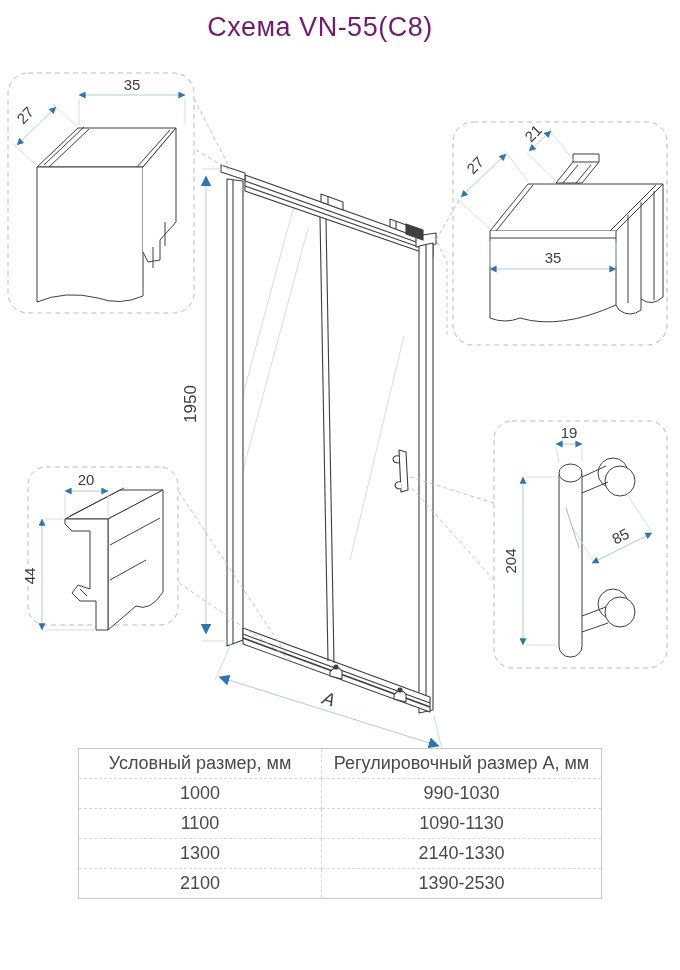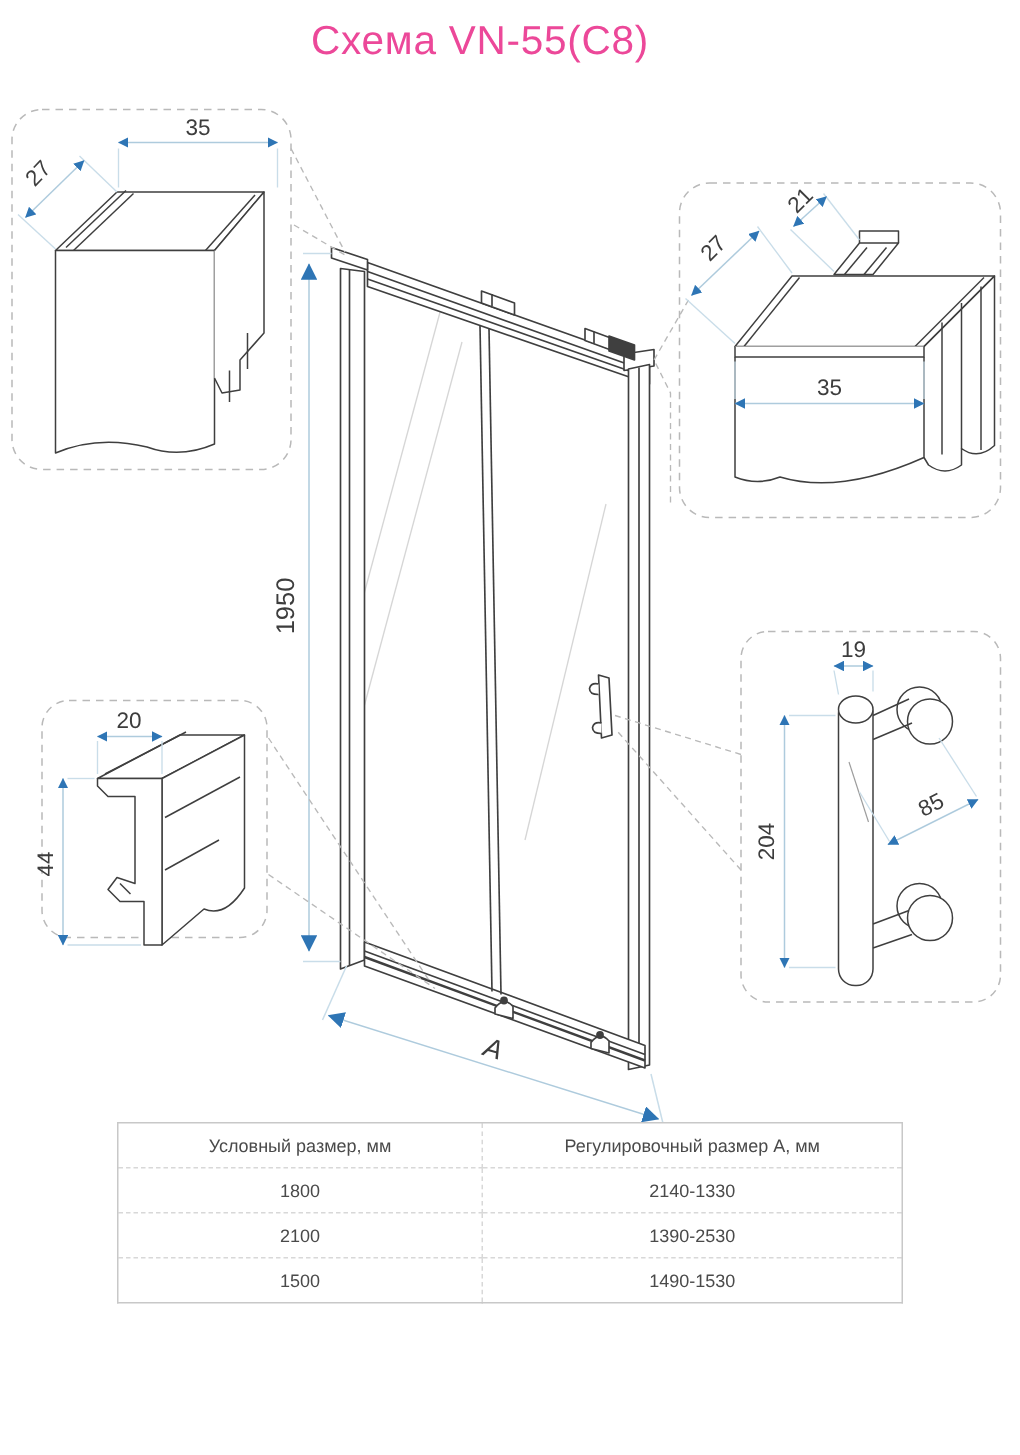--- a/index.html
+++ b/index.html
@@ -2,28 +2,28 @@
 <html><head>
 <meta charset="utf-8">
 <style>
   html,body{margin:0;padding:0;}
   body{
     width:680px;height:970px;position:relative;background:#ffffff;
     font-family:"Liberation Sans", sans-serif;overflow:hidden;
   }
   .title{
     position:absolute;top:12px;left:0;width:640px;text-align:center;
-    font-size:27px;color:#ec4899;letter-spacing:0.5px;
+    font-size:27px;color:#701a75;letter-spacing:0.5px;
   }
   svg.diagram{position:absolute;left:0;top:0;}
   svg text{font-family:"Liberation Sans", sans-serif;fill:#3d3d3d;}
   .size-table{
     position:absolute;left:78px;top:748px;width:524px;
     border-collapse:collapse;table-layout:fixed;
-    font-size:12px;color:#4a4a4a;background:#fff;
+    font-size:18px;color:#4a4a4a;background:#fff;
     border:1px solid #c8c8c8;
   }
   .size-table th,.size-table td{
     height:29px;text-align:center;vertical-align:middle;
     font-weight:normal;padding:0;
     border-bottom:1px dashed #d8d8d8;
   }
   .size-table th:first-child,.size-table td:first-child{
     border-right:1px dashed #d8d8d8;width:242px;
   }
@@ -260,25 +260,29 @@
 
 <table class="size-table">
   <thead>
     <tr>
       <th>Условный размер, мм</th>
       <th>Регулировочный размер А, мм</th>
     </tr>
   </thead>
   <tbody>
     <tr>
-      <td>1800</td>
+      <td>1000</td>
+      <td>990-1030</td>
+    </tr>
+    <tr>
+      <td>1100</td>
+      <td>1090-1130</td>
+    </tr>
+    <tr>
+      <td>1300</td>
       <td>2140-1330</td>
     </tr>
     <tr>
       <td>2100</td>
       <td>1390-2530</td>
     </tr>
-    <tr>
-      <td>1500</td>
-      <td>1490-1530</td>
-    </tr>
   </tbody>
 </table>
 
 </body></html>

